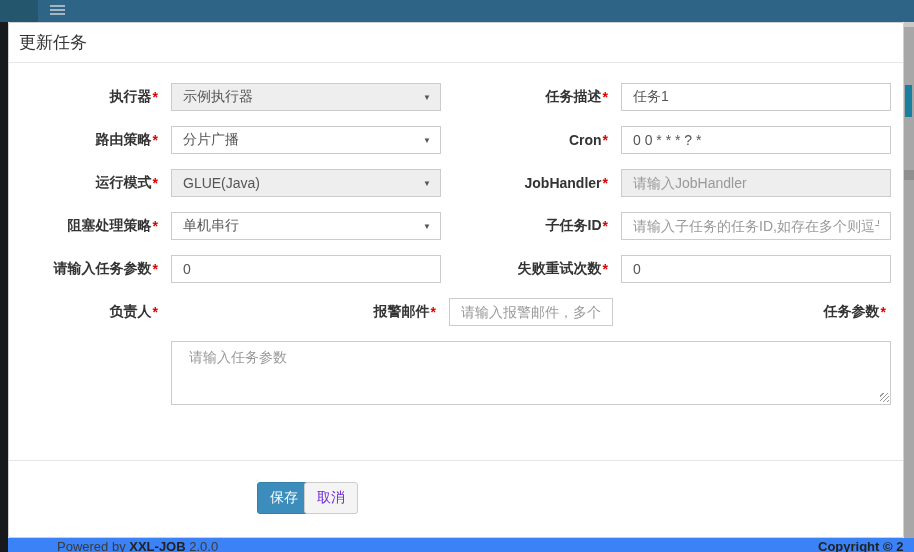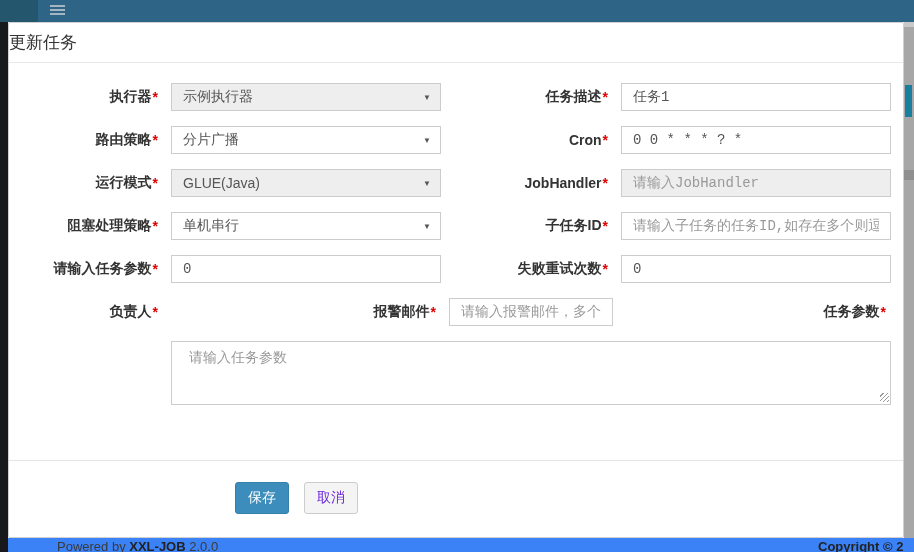--- a/index.html
+++ b/index.html
@@ -20,47 +20,47 @@
   .right-dark{position:absolute;left:0;top:148px;width:10px;height:10px;background:#8f8f8f;}
 
   .footer-strip{position:absolute;left:8px;top:538px;width:906px;height:14px;background:#3b82f6;overflow:hidden;}
   .footer-left{position:absolute;left:49px;top:1px;font-size:13px;color:#3a3a3a;white-space:nowrap;}
   .footer-left .brand{font-weight:bold;color:#222;}
   .footer-right{position:absolute;left:810px;top:1px;font-size:13px;font-weight:bold;color:#222;white-space:nowrap;}
 
   
   .modal{position:absolute;left:8px;top:22px;width:896px;height:516px;background:#fff;
          border:1px solid rgba(0,0,0,.18);box-sizing:border-box;border-radius:2px;}
-  .modal-title{height:40px;line-height:40px;font-size:17px;color:#333;
+  .modal-title{height:40px;line-height:40px;padding-left:10px;font-size:17px;color:#333;
                border-bottom:1px solid #e8e8e8;box-sizing:border-box;}
 
   .form-grid{display:grid;grid-template-columns:154px 270px 164px 270px;column-gap:8px;row-gap:15px;padding-top:20px;}
   .f-label{display:flex;justify-content:flex-end;align-items:center;font-size:14px;font-weight:bold;
            color:#333;padding-right:5px;white-space:nowrap;overflow:hidden;}
   .req{color:#e10000;margin-left:1px;font-weight:bold;}
 
   .ctl{box-sizing:border-box;height:28px;border:1px solid #ccc;font-size:14px;color:#555;background:#fff;
        font-family:"Liberation Sans","DejaVu Sans",sans-serif;border-radius:0;}
-  input.ctl{padding:12px 11px;outline:none;width:100%;font-family:Liberation Mono, monospace;}
+  input.ctl{padding:12px 11px;outline:none;width:100%;}
   input.ctl::placeholder{color:#999;opacity:1;}
   input.ctl:disabled{background:#eee;color:#c2410c;}
   .select{position:relative;padding:0 24px 0 11px;display:flex;align-items:center;cursor:pointer;overflow:hidden;white-space:nowrap;}
   .select.disabled{background:#eee;cursor:default;}
   .caret{position:absolute;right:9px;top:50%;transform:translateY(-50%);font-size:8px;color:#555;}
 
   .ta-wrap{position:relative;grid-column:2 / span 3;height:64px;}
   textarea.ctl{width:100%;height:64px;resize:none;padding:7px 17px;outline:none;display:block;}
   textarea.ctl::placeholder{color:#999;opacity:1;}
   .resize-handle{position:absolute;right:2px;bottom:3px;width:9px;height:9px;cursor:nwse-resize;
       background:repeating-linear-gradient(135deg,transparent,transparent 2px,#999 2px,#999 3px);}
 
   .modal-divider{position:absolute;left:0;top:437px;width:100%;border:0;border-top:1px solid #e5e5e5;margin:0;}
   .btn{position:absolute;top:459px;width:54px;height:32px;font-size:14px;border-radius:3px;cursor:pointer;
        font-family:"Liberation Sans","DejaVu Sans",sans-serif;}
-  .btn-save{left:226px;background:#3c8dbc;border:1px solid #367fa9;color:#fff;}
+  .btn-save{left:248px;background:#3c8dbc;border:1px solid #367fa9;color:#fff;}
   .btn-cancel{left:295px;background:#f4f4f4;border:1px solid #ccc;color:#6d28d9;}
 </style>
 </head>
 <body>
 
 <div id="screen">
 
   <div class="navbar">
     <div class="logo-block"></div>
     <div class="hamburger">

